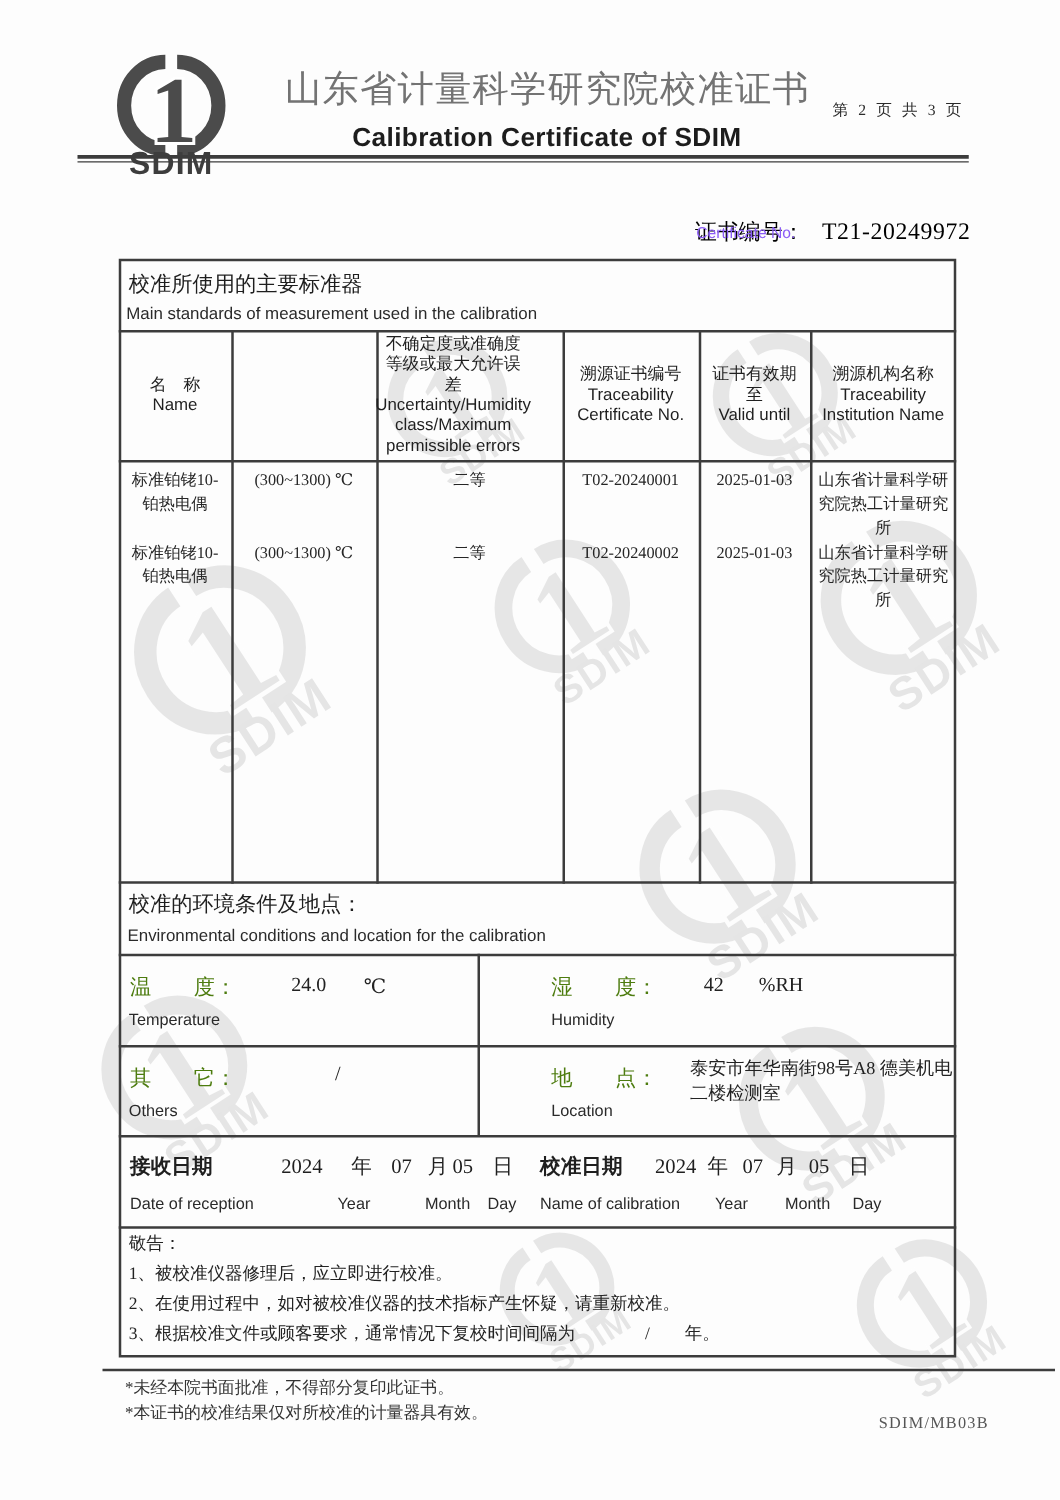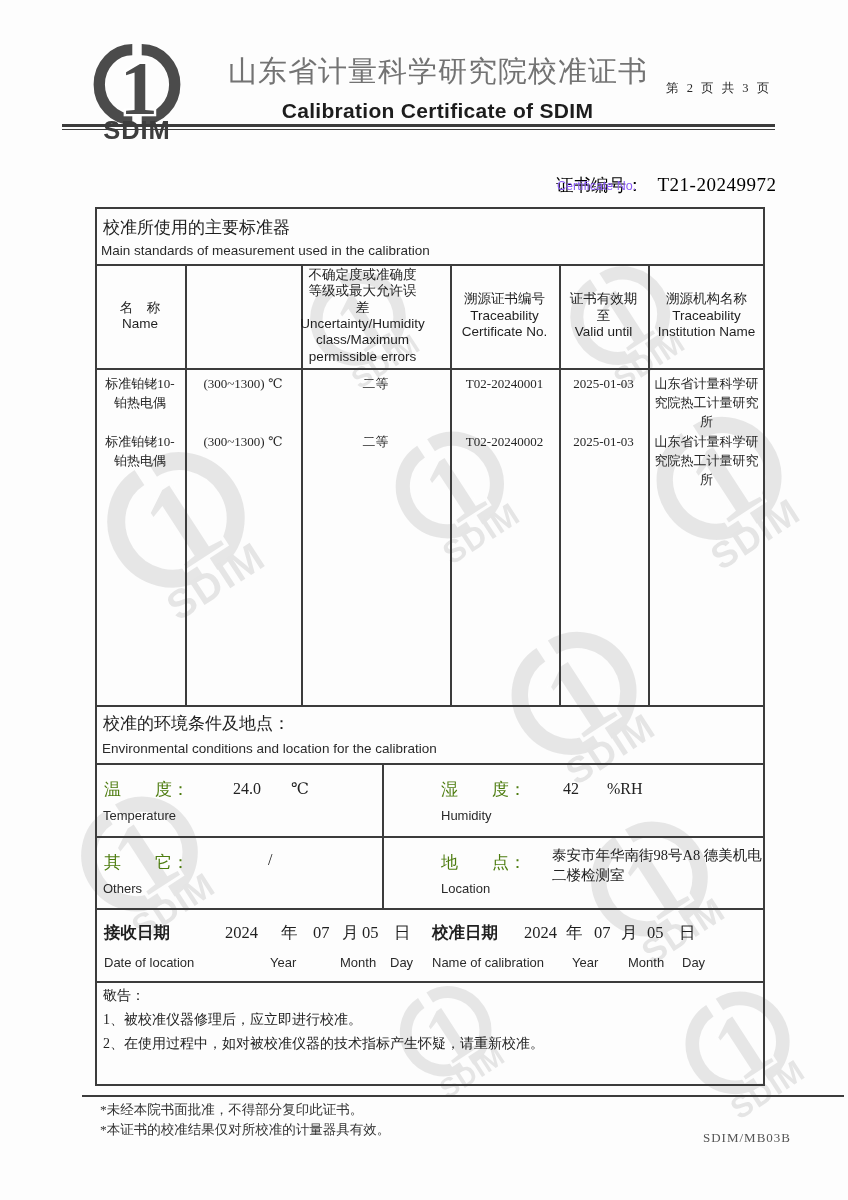--- a/index.html
+++ b/index.html
@@ -179,31 +179,32 @@
   <div class="abs dcn" style="left:362px;top:923px">05</div>
   <div class="abs dcn" style="left:394px;top:922px">日</div>
   <div class="abs dcn cnbold" style="left:432px;top:922px">校准日期</div>
   <div class="abs dcn" style="left:524px;top:923px">2024</div>
   <div class="abs dcn" style="left:566px;top:922px">年</div>
   <div class="abs dcn" style="left:594px;top:923px">07</div>
   <div class="abs dcn" style="left:621px;top:922px">月</div>
   <div class="abs dcn" style="left:647px;top:923px">05</div>
   <div class="abs dcn" style="left:679px;top:922px">日</div>
 
-  <div class="abs den en" style="left:104px;top:955px">Date of location</div>
+  <div class="abs den en" style="left:104px;top:955px">Date of reception</div>
   <div class="abs den en" style="left:270px;top:955px">Year</div>
   <div class="abs den en" style="left:340px;top:955px">Month</div>
   <div class="abs den en" style="left:390px;top:955px">Day</div>
   <div class="abs den en" style="left:432px;top:955px">Name of calibration</div>
   <div class="abs den en" style="left:572px;top:955px">Year</div>
   <div class="abs den en" style="left:628px;top:955px">Month</div>
   <div class="abs den en" style="left:682px;top:955px">Day</div>
 
   <div class="abs note" style="left:103px;top:989px">敬告：</div>
   <div class="abs note" style="left:103px;top:1013px">1、被校准仪器修理后，应立即进行校准。</div>
   <div class="abs note" style="left:103px;top:1037px">2、在使用过程中，如对被校准仪器的技术指标产生怀疑，请重新校准。</div>
+  <div class="abs note" style="left:103px;top:1061px">3、根据校准文件或顾客要求，通常情况下复校时间间隔为　　　　/　　年。</div>
 
   <div class="hline" style="left:82px;top:1095px;width:762px;height:2px"></div>
   <div class="abs fnote" style="left:100px;top:1101px">*未经本院书面批准，不得部分复印此证书。</div>
   <div class="abs fnote" style="left:100px;top:1121px">*本证书的校准结果仅对所校准的计量器具有效。</div>
   <div class="abs formcode" style="left:703px;top:1130px">SDIM/MB03B</div>
 
 </div>
 
 </body></html>

